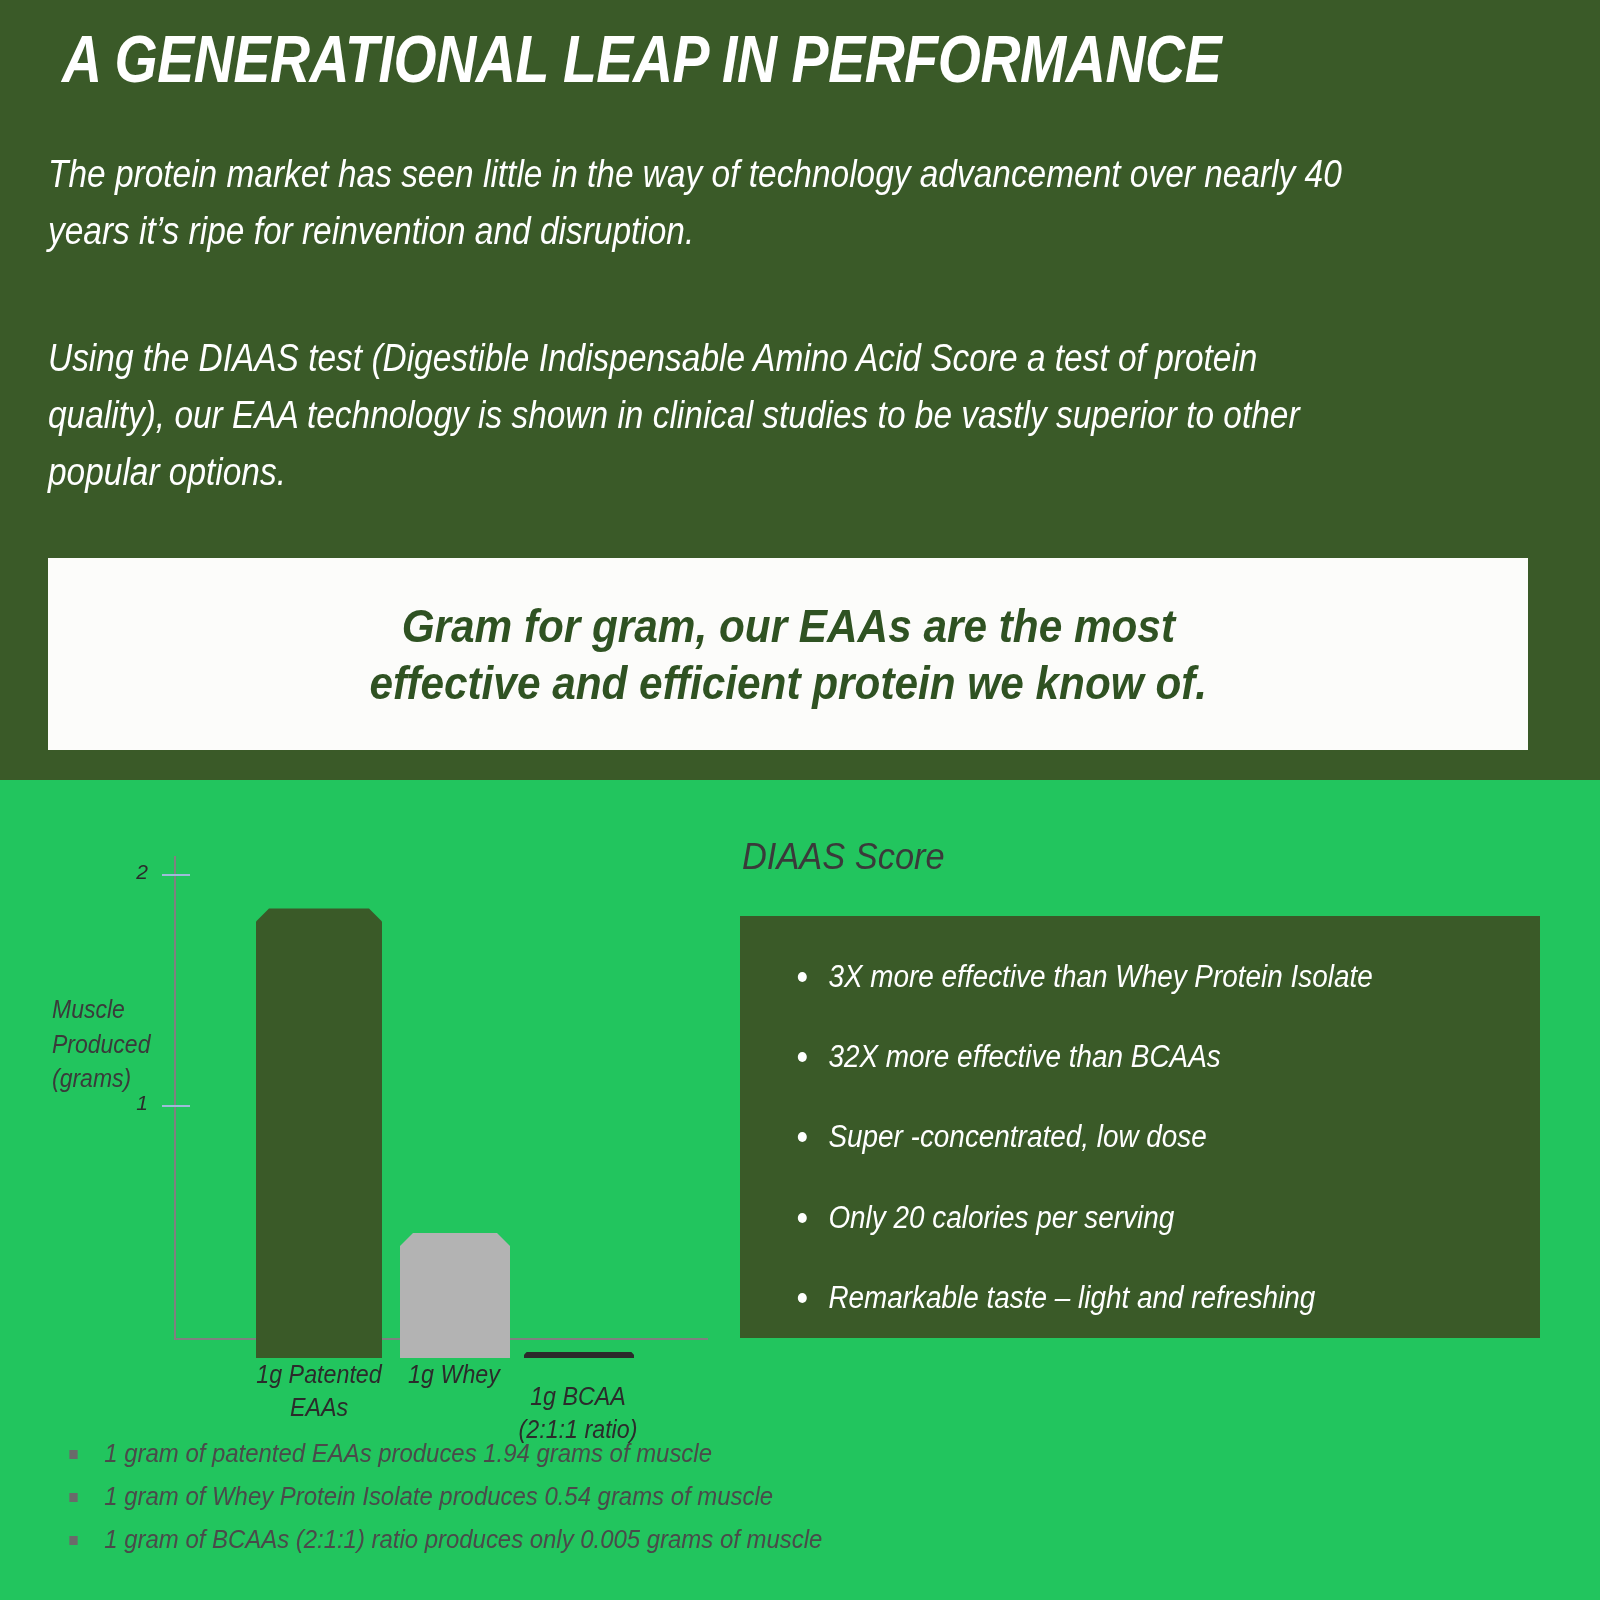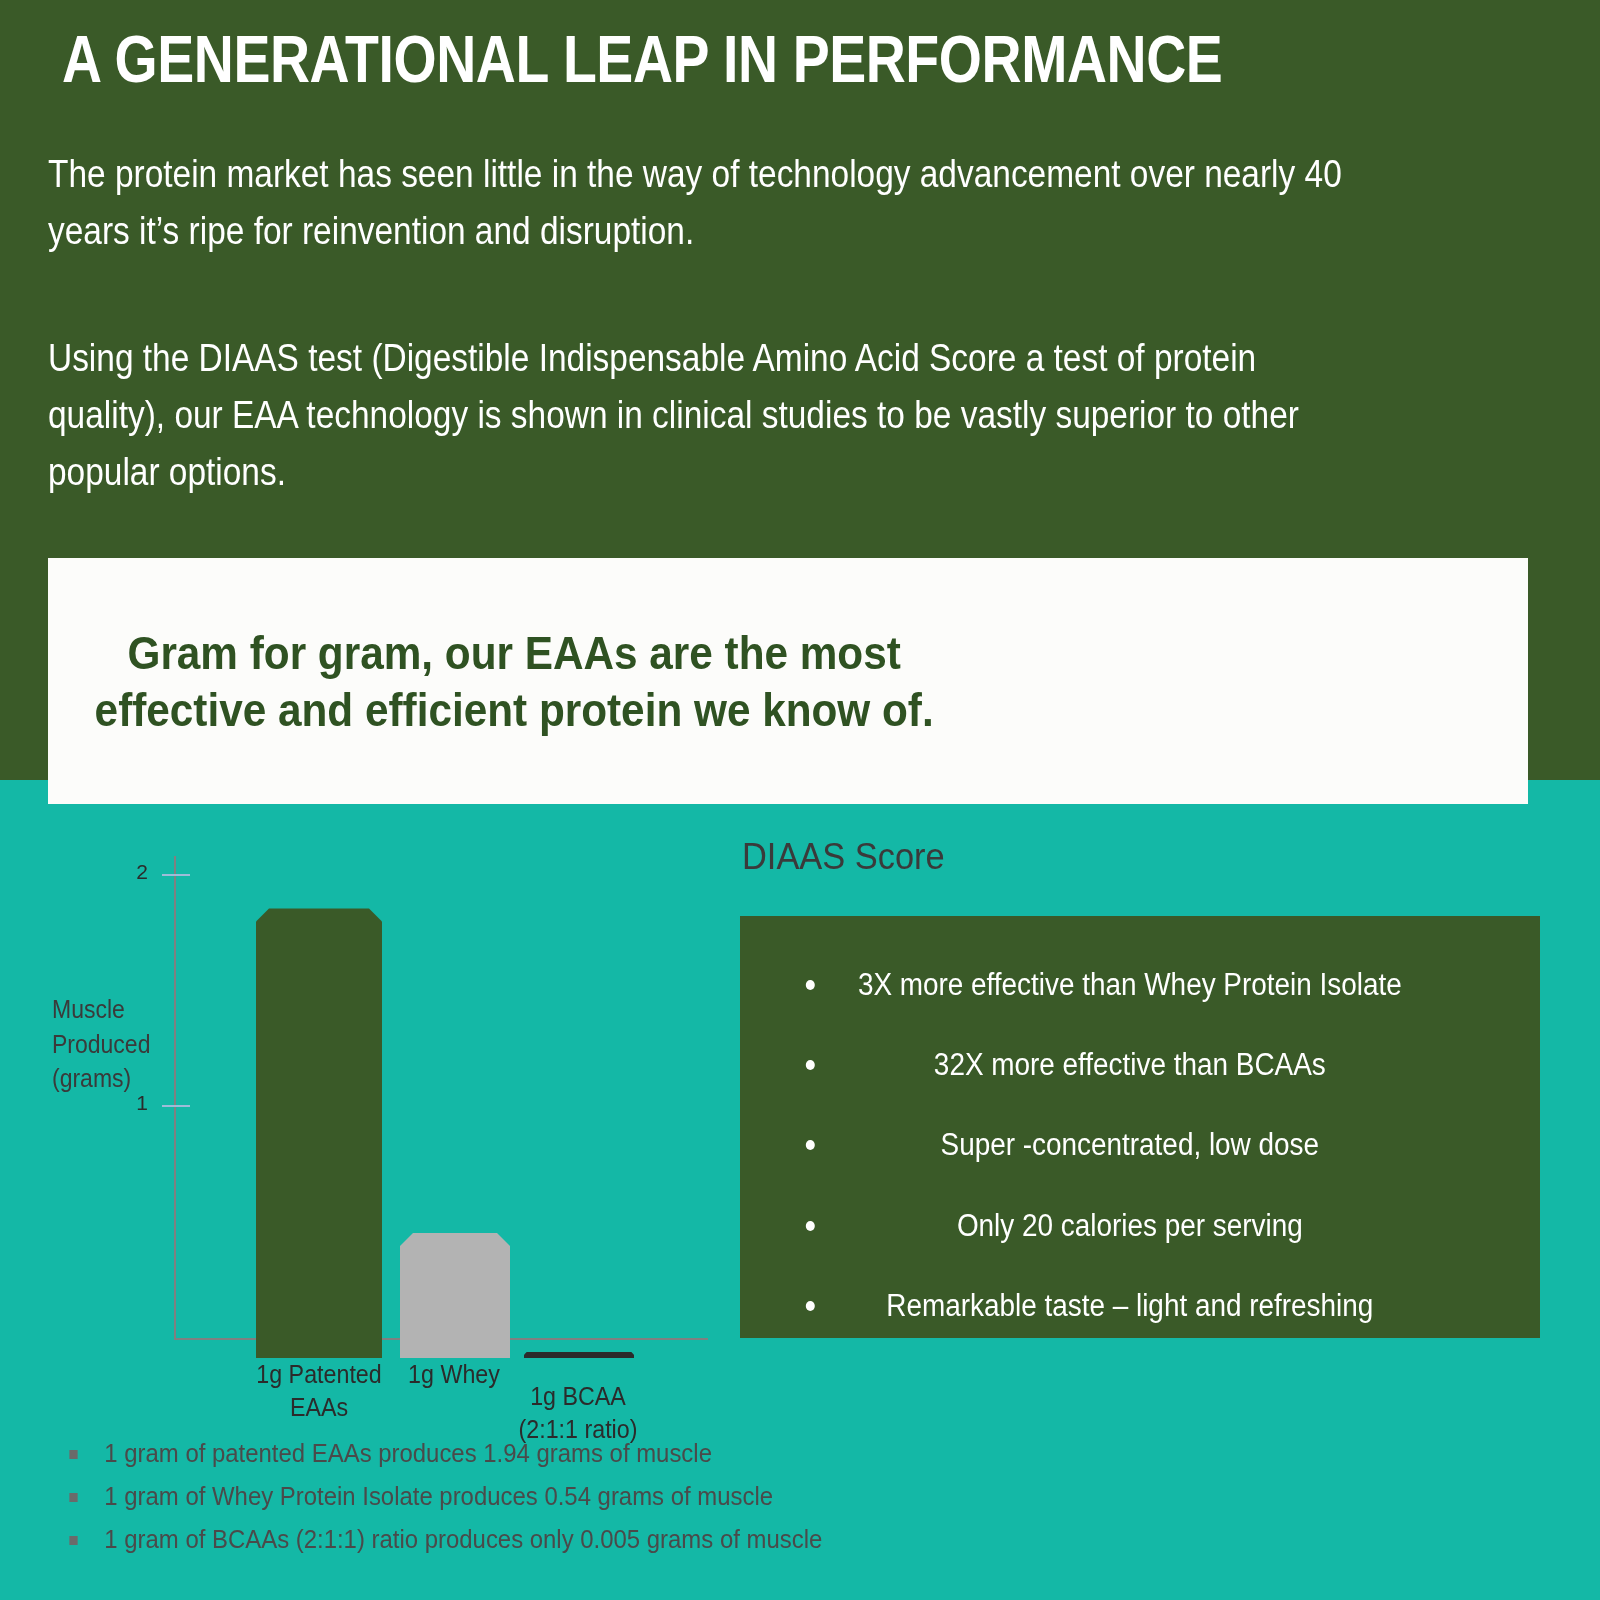--- a/index.html
+++ b/index.html
@@ -10,21 +10,22 @@
     height: 1600px;
     background: #ffffff;
     font-family: "Liberation Sans", sans-serif;
     overflow: hidden;
   }
 
   #page {
     position: relative;
     width: 1600px;
     height: 1600px;
-    background: #14b8a6;
+    background: #22c55e;
+    font-style: italic;
   }
 
   
   .hero {
     position: absolute;
     left: 0;
     top: 0;
     width: 1600px;
     height: 780px;
     background: #3a5a28;
@@ -59,25 +60,25 @@
   }
   .hero-para.p1 { top: 146px; }
   .hero-para.p2 { top: 330px; }
 
   
   .callout {
     position: absolute;
     left: 48px;
     top: 558px;
     width: 1480px;
-    height: 246px;
+    height: 192px;
     background: #fcfcfa;
     display: flex;
     align-items: center;
-    justify-content: flex-start;
+    justify-content: center;
   }
   .callout-text {
     color: #2f5222;
     font-size: 47px;
     line-height: 1.22;
     font-weight: bold;
     text-align: center;
     transform: scaleX(0.9);
     transform-origin: center center;
     white-space: pre-line;
@@ -171,23 +172,22 @@
     left: 740px;
     top: 916px;
     width: 800px;
     height: 422px;
     background: #3a5a28;
     padding: 34px 30px 30px 30px;
   }
 
   .bullet-list {
     list-style: none;
-    margin: 16px;
+    margin: 8px;
     padding: 0;
-    text-align: center;
   }
   .bullet-item {
     position: relative;
     color: #ffffff;
     font-size: 31px;
     line-height: 1.2;
     padding-left: 56px;
     margin-bottom: 43px;
     transform: scaleX(0.9);
     transform-origin: left center;

